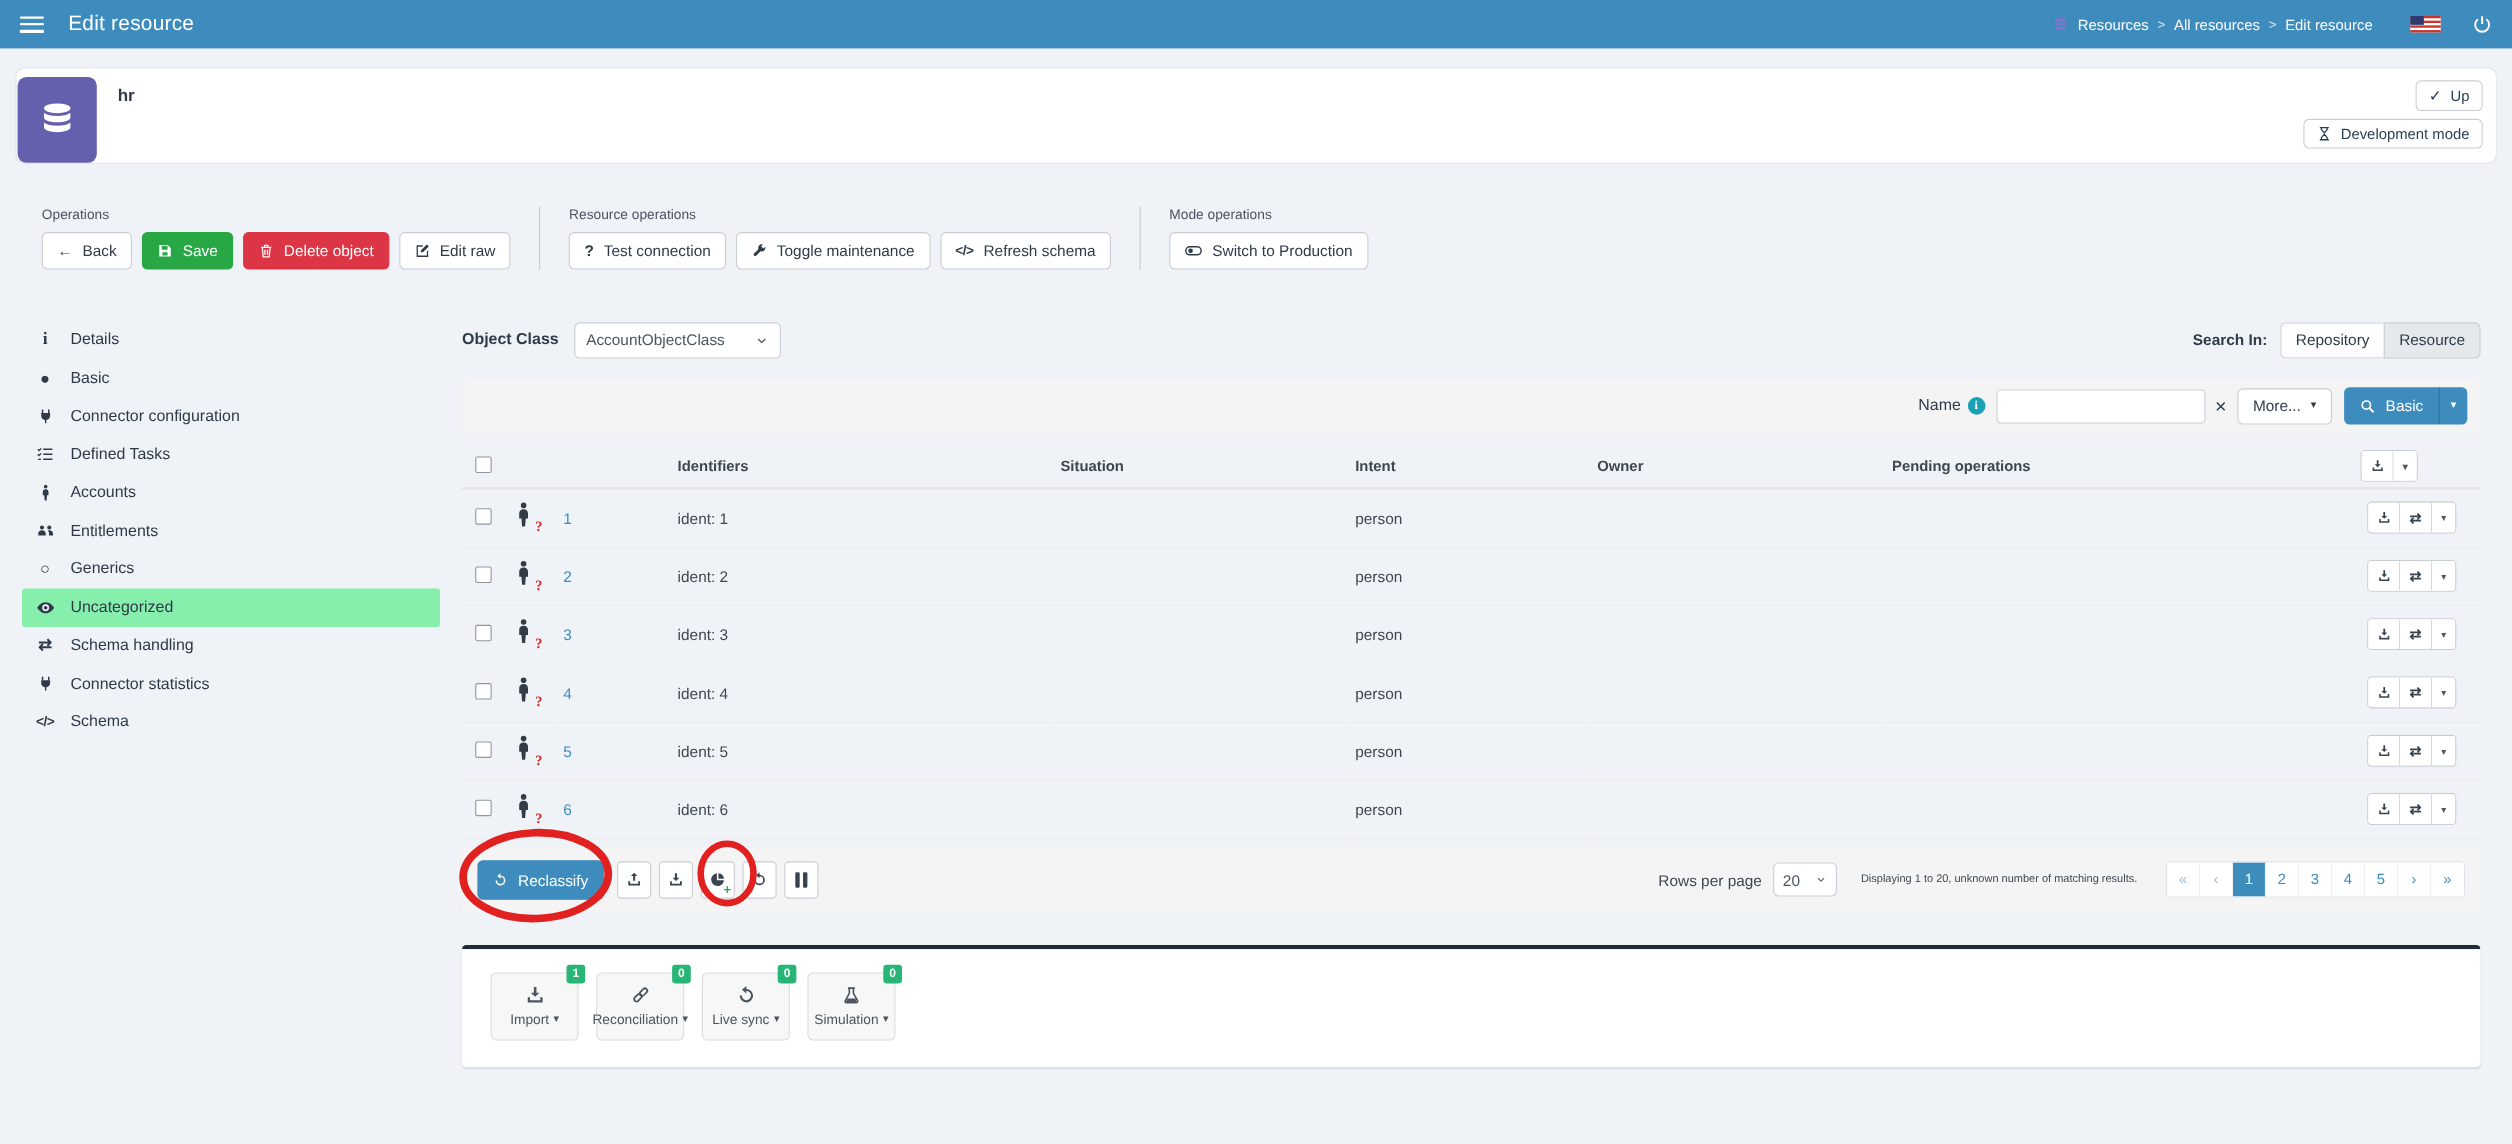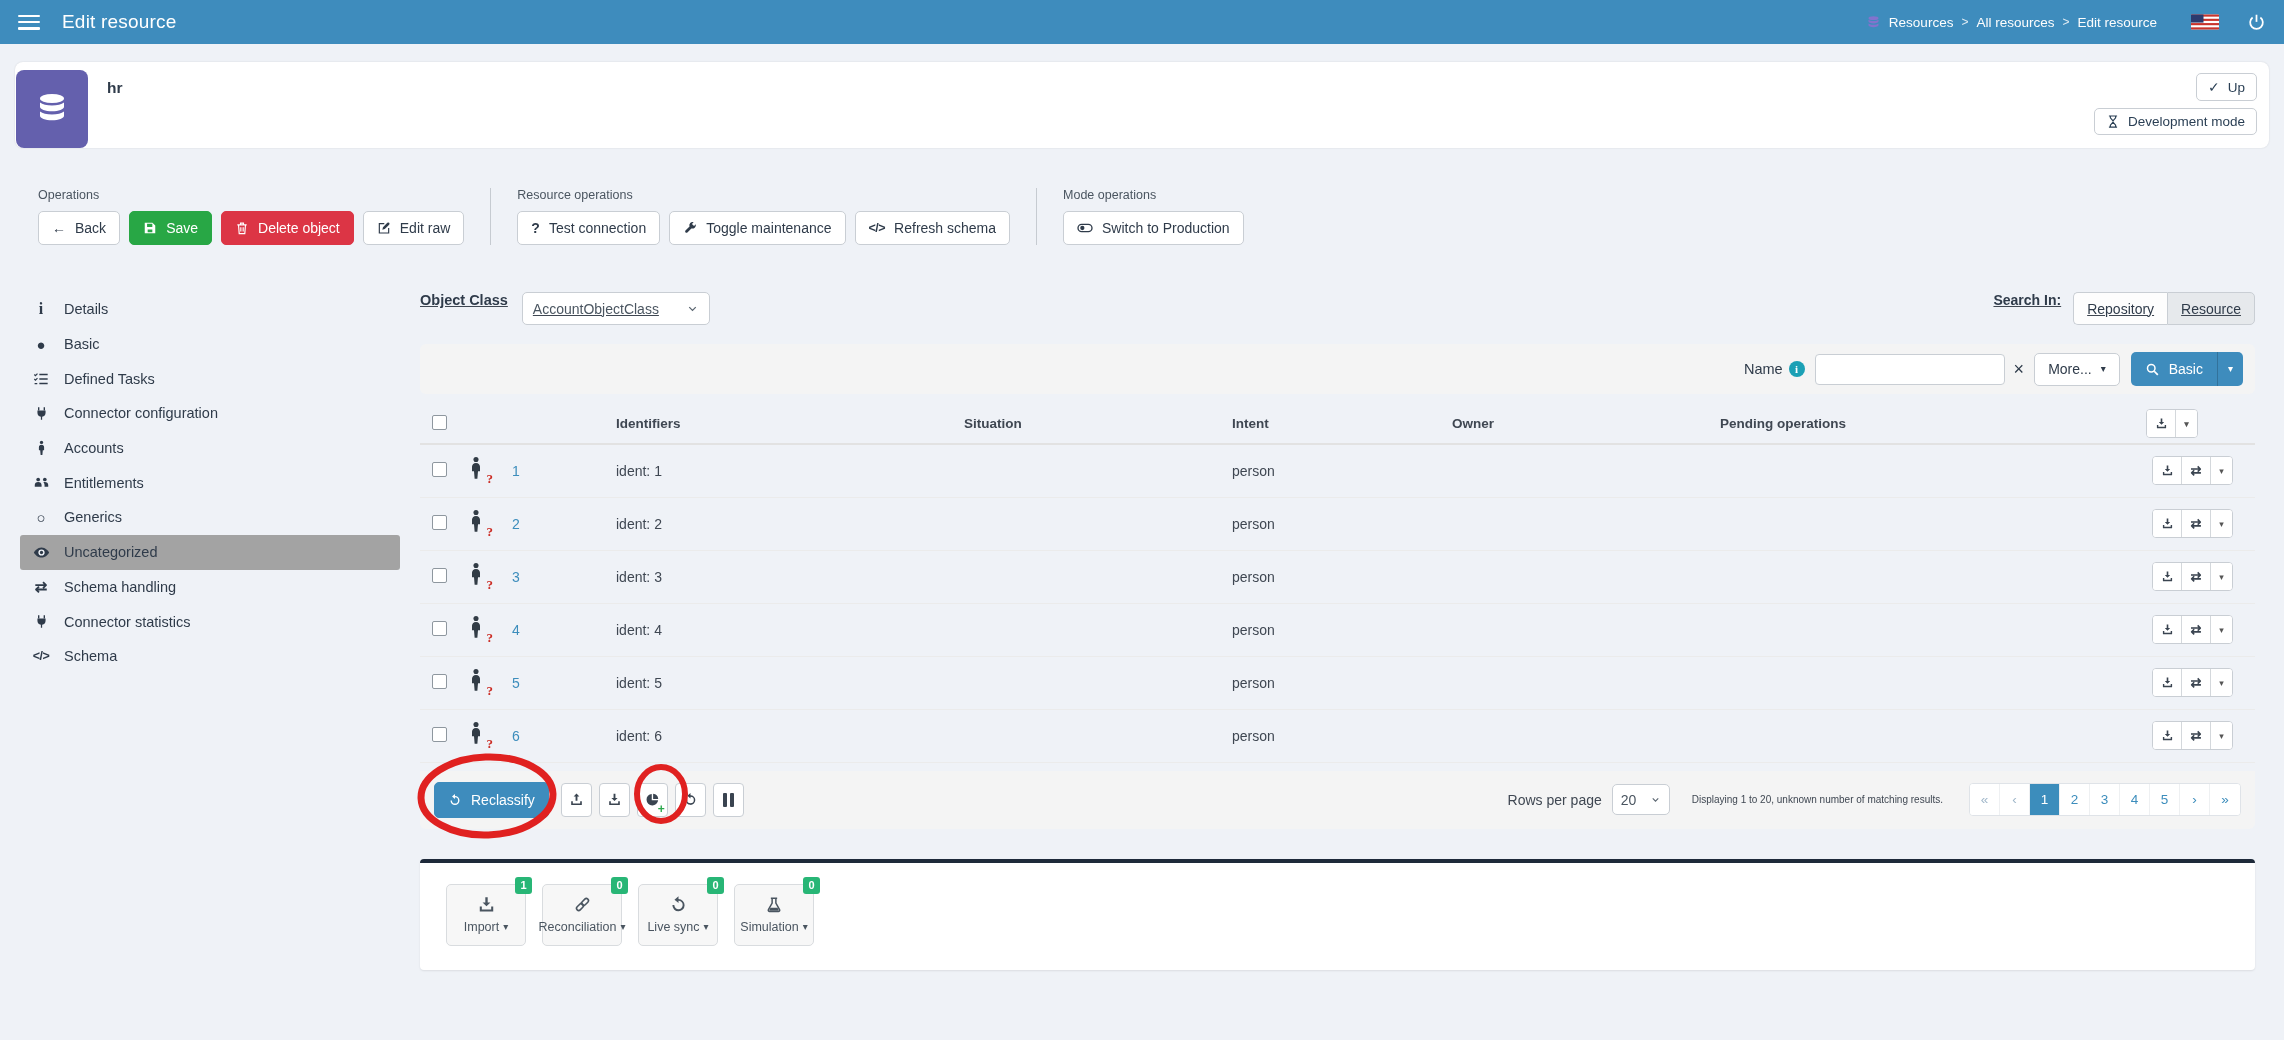--- a/index.html
+++ b/index.html
@@ -59,30 +59,30 @@
   }
   .btn-green { background:#28a745; border-color:#28a745; color:#fff; }
   .btn-red   { background:#dc3545; border-color:#dc3545; color:#fff; }
 
   
   .sidebar { position:absolute; left:20px; top:292px; width:380px; }
   .side-item {
     display:flex; align-items:center; gap:13px; height:34.7px; padding:0 11px;
     font-size:14.5px; color:#2f3b4a; cursor:pointer; border-radius:3px;
   }
-  .side-item.selected { background:#a3a3a3; }
+  .side-item.selected { background:#86efac; }
   .side-icon { width:20px; color:#2f3b4a; display:flex; justify-content:center; font-style:normal; }
   .glyph { font-size:15px; line-height:1; }
   .info-i { font-family:"Liberation Serif", serif; font-weight:bold; font-size:16px; }
   .code-glyph { font-weight:bold; font-size:12.5px; letter-spacing:-.5px; }
 
   
   .main { position:absolute; left:420px; top:292px; width:1835px; }
 
-  .obj-row { display:flex; height:34px; margin-bottom:18px;text-decoration:underline; }
+  .obj-row { display:flex; align-items:center; height:34px; margin-bottom:18px; }
   .obj-label { font-weight:bold; font-size:14.5px; color:#2f3b4a; }
   .select-box {
     margin-left:14px; width:188px; height:33px; border:1px solid #c9ced4; border-radius:5px;
     display:flex; align-items:center; justify-content:space-between; padding:0 10px;
     font-size:14px; color:#4a5560; background:#fff; cursor:pointer;
   }
   .seg-label { font-weight:bold; font-size:14px; color:#2f3b4a; margin-right:12px; }
   .seg-group { display:flex; }
   .seg {
     height:33px; padding:0 13px; border:1px solid #c9ced4; background:#fdfdfd;
@@ -417,33 +417,33 @@
   <div class="side-item">
     <span class="side-icon info-i">i</span>
     <span>Details</span>
   </div>
   <div class="side-item">
     <span class="side-icon glyph">●</span>
     <span>Basic</span>
   </div>
   <div class="side-item">
     <span class="side-icon">
+        <svg width="15" height="15">
+          <use href="#i-plug"></use>
+        </svg>
+      </span>
+    <span>Connector configuration</span>
+  </div>
+  <div class="side-item">
+    <span class="side-icon">
         <svg width="16" height="16">
           <use href="#i-tasks"></use>
         </svg>
       </span>
     <span>Defined Tasks</span>
-  </div>
-  <div class="side-item">
-    <span class="side-icon">
-        <svg width="15" height="15">
-          <use href="#i-plug"></use>
-        </svg>
-      </span>
-    <span>Connector configuration</span>
   </div>
   <div class="side-item">
     <span class="side-icon">
         <svg width="13" height="16" viewBox="0 0 22 26">
           <use href="#i-person"></use>
         </svg>
       </span>
     <span>Accounts</span>
   </div>
   <div class="side-item">

